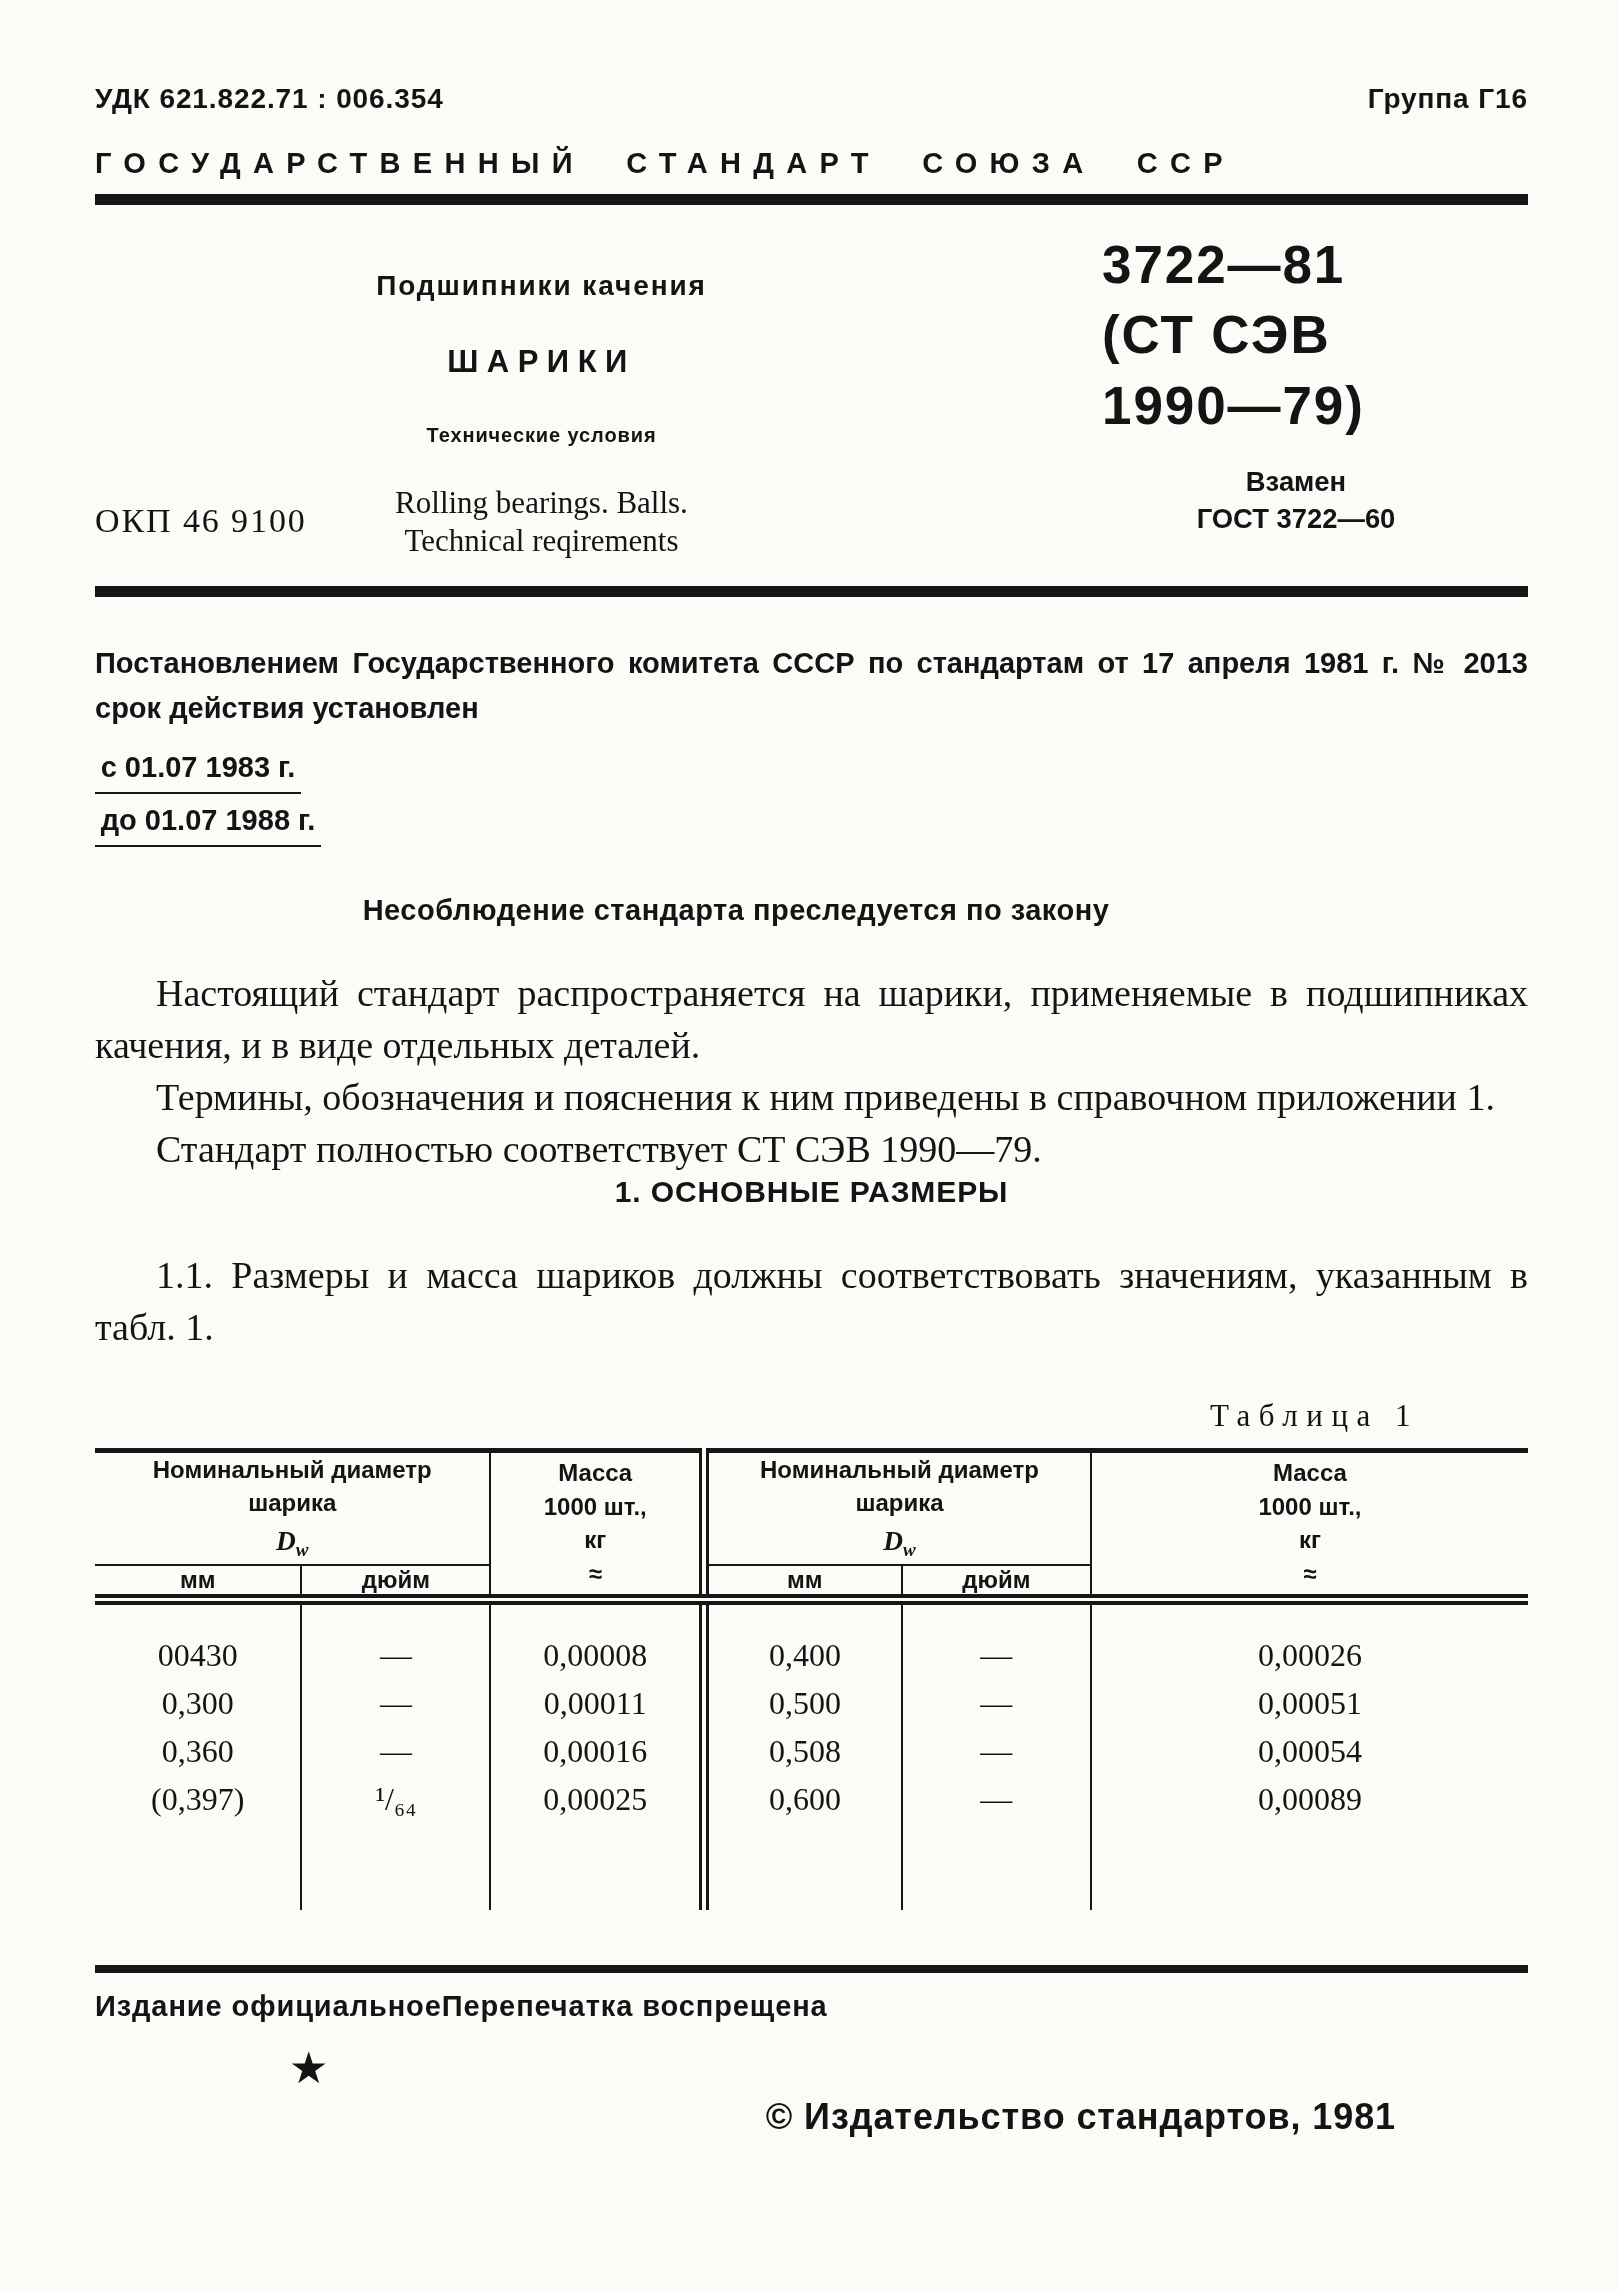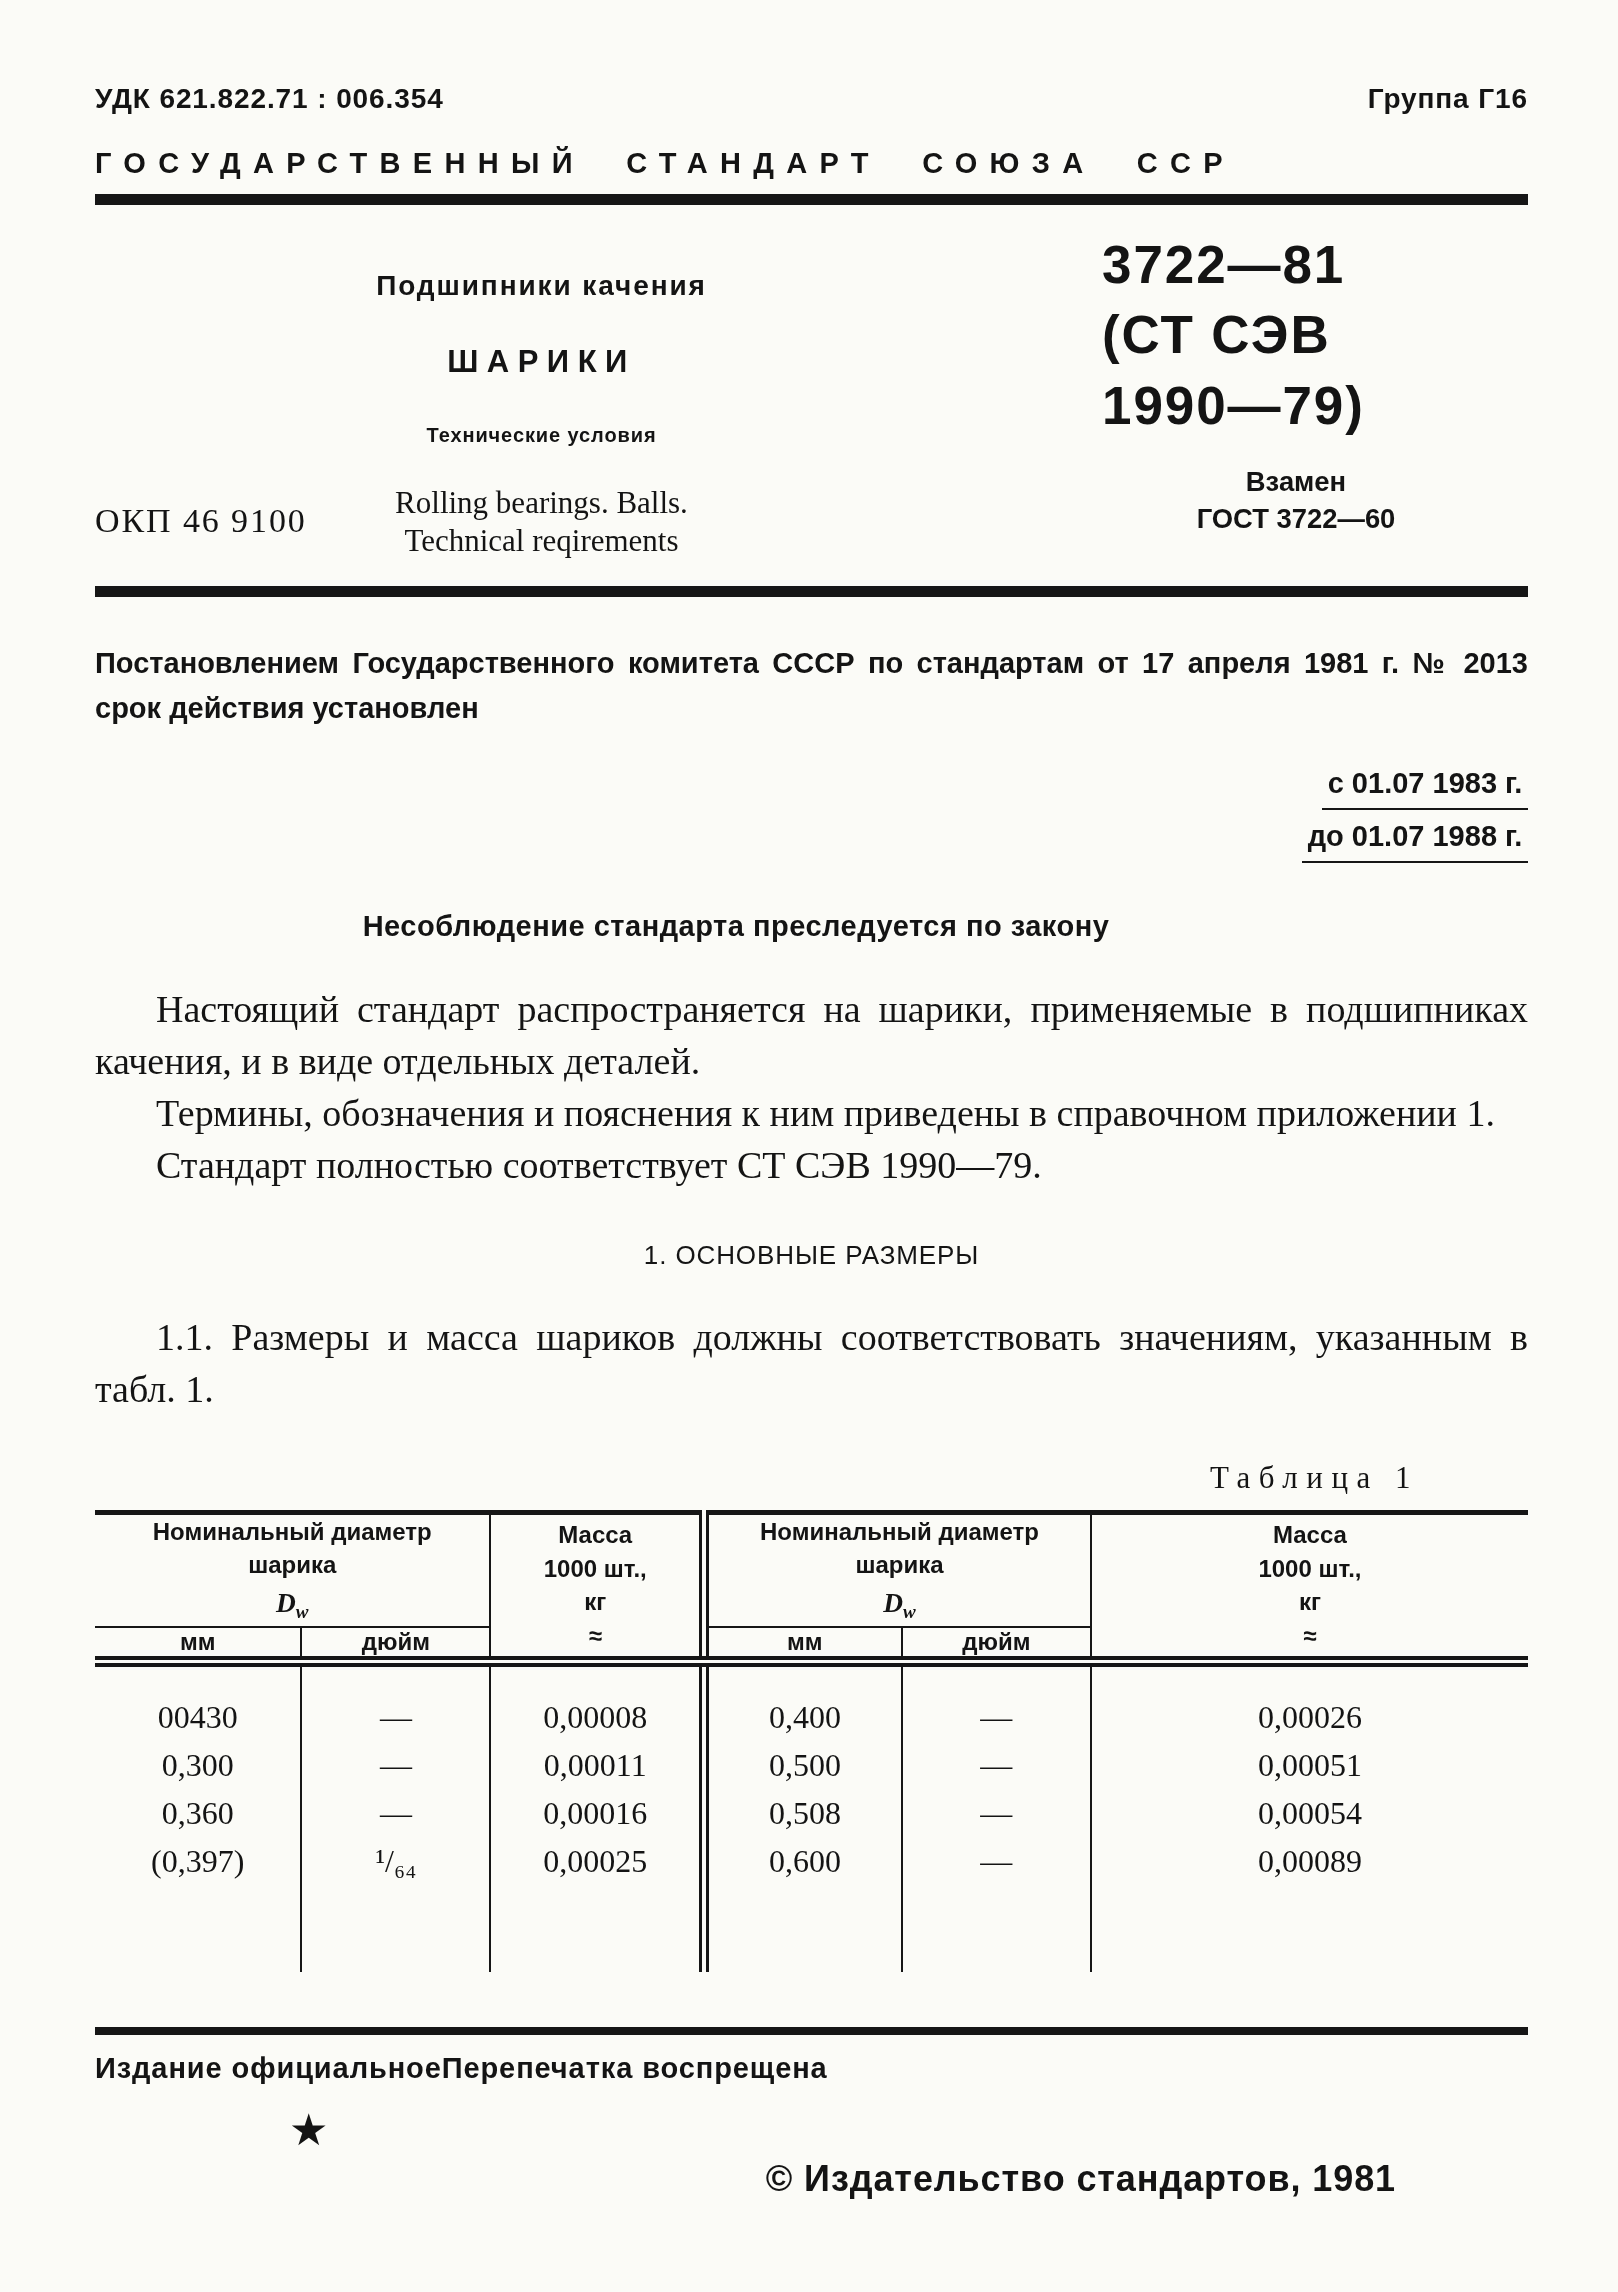--- a/index.html
+++ b/index.html
@@ -37,31 +37,31 @@
   .t-en { font-family: "Liberation Serif", serif; font-size: 31px; margin-top: 38px; }
   .t-en2 { font-family: "Liberation Serif", serif; font-size: 31px; margin-top: 1.9px; }
   .okp { position: absolute; left: 0; bottom: 32px; font-family: "Liberation Serif", serif; font-size: 34px; letter-spacing: 1.9px; }
 
   .title-right { width: 426px; padding-top: 0; }
   .gost-line { font-weight: bold; font-size: 53px; line-height: 1.33; letter-spacing: 1.9px; white-space: nowrap; }
   .vzamen { margin-top: 23px; text-align: center; font-weight: bold; font-size: 27.4px; line-height: 1.35; padding-right: 38px; }
 
   
   .decree { margin-top: 44px; font-weight: bold; font-size: 29px; line-height: 1.52; text-align: justify; }
-  .dates { margin-top: 37px; text-align: right; font-weight: bold; font-size: 29px; }
+  .dates { margin-top: 21px; text-align: left; font-weight: bold; font-size: 29px; }
   .date-line { display: inline-block; border-bottom: 2.8px solid #161616; padding: 0 5.7px 8.5px; }
   .dates > div + div { margin-top: 9.5px; }
 
   .notice { margin-top: 47px; text-align: center; font-weight: bold; font-size: 29px; letter-spacing: 0.5px; padding-right: 151px; }
 
   
   .body-text { margin-top: 40px; font-family: "Liberation Serif", serif; font-size: 38px; line-height: 1.37; text-align: justify; }
   .body-text p { margin: 0; text-indent: 61px; }
 
-  .section-heading { margin-top: 49px; text-align: center; font-weight: normal; font-size: 26px; letter-spacing: 0.9px; }
+  .section-heading { text-align: center; font-weight: bold; font-size: 30px; letter-spacing: 0.9px; }
 
   .p-after-heading { margin-top: 40px; }
 
   .table-caption {
     margin-top: 45px;
     text-align: right;
     padding-right: 109px;
     font-family: "Liberation Serif", serif;
     font-size: 31px;
     letter-spacing: 8.5px;

